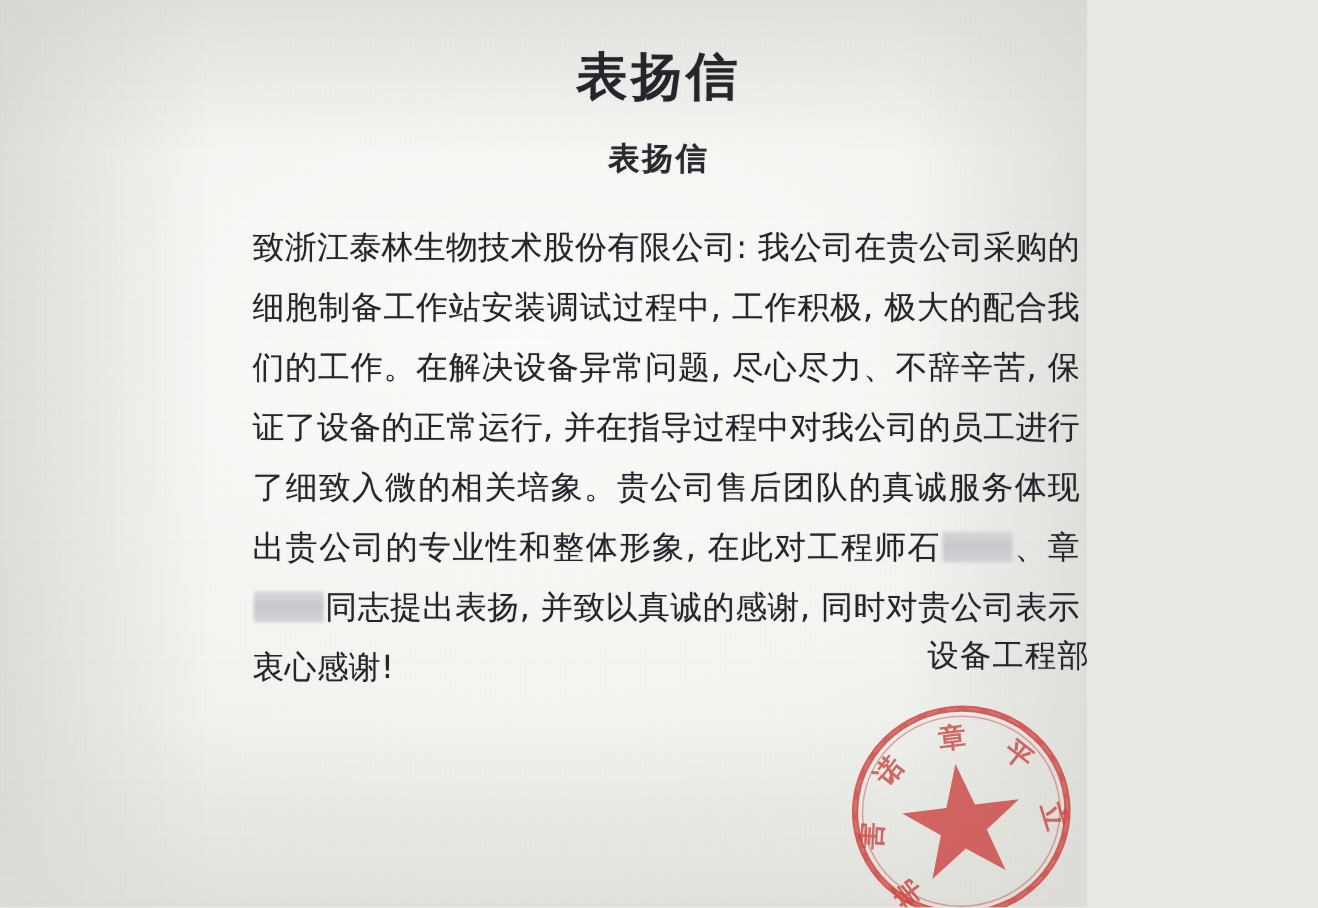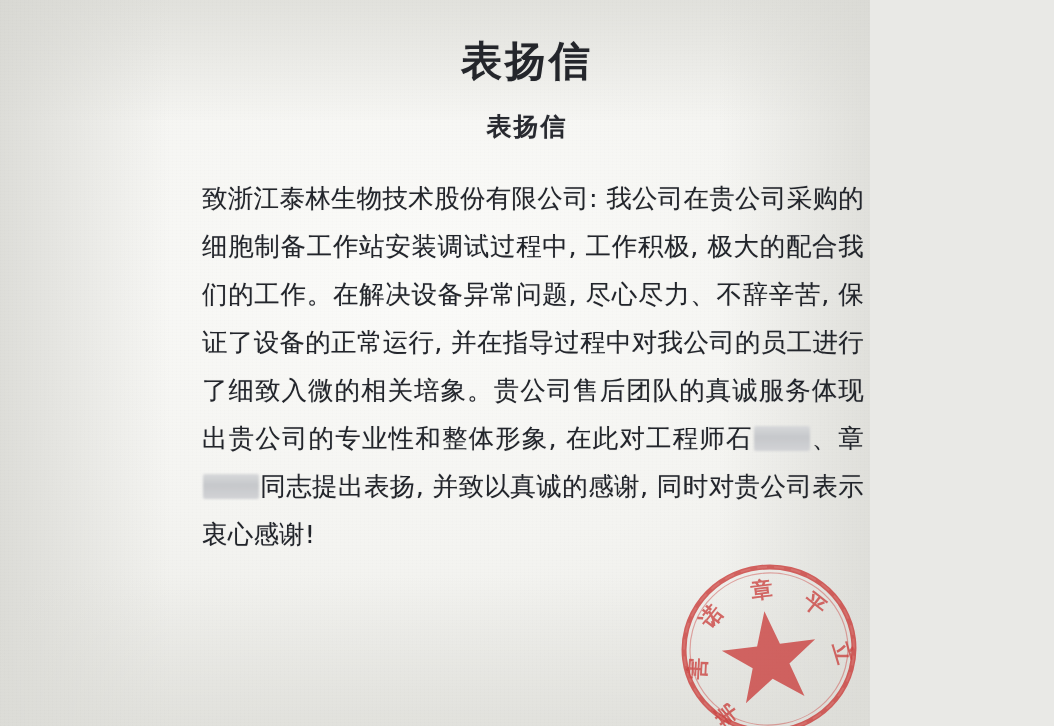--- a/index.html
+++ b/index.html
@@ -162,20 +162,21 @@
   <div class="letter-content">
 
     <div class="letter-title">表扬信</div>
 
     <div class="letter-subtitle">表扬信</div>
 
     <div class="letter-body">
       <p><span>致浙江泰林生物技术股份有限公司: 我公司在贵公司采购的细胞制备工作站安装调试过程中, 工作积极, 极大的配合我们的工作。在解决设备异常问题, 尽心尽力、不辞辛苦, 保证了设备的正常运行, 并在指导过程中对我公司的员工进行了细致入微的相关培象。贵公司售后团队的真诚服务体现出贵公司的专业性和整体形象, 在此对工程师石</span><span class="redact"></span><span>、章</span><span class="redact"></span><span>同志提出表扬, 并致以真诚的感谢, 同时对贵公司表示衷心感谢!</span></p>
     </div>
 
+    <div class="letter-signature">设备工程部</div>
 
     <div class="seal">
       <svg viewBox="0 0 208 186" xmlns="http://www.w3.org/2000/svg" class="seal-blur" aria-hidden="true">
         <defs>
           <path id="sealArcTop" d="M 28,96 A 76,74 0 1 1 180,96" fill="none"></path>
           <path id="sealArcBottom" d="M 180,96 A 76,74 0 1 1 28,96" fill="none"></path>
         </defs>
         <g transform="rotate(-7 104 96)">
           <ellipse cx="104" cy="96" rx="85" ry="82" fill="none" stroke="#c8302e" stroke-width="5" opacity="0.85"></ellipse>
           <ellipse cx="104" cy="96" rx="79" ry="76" fill="none" stroke="#c8302e" stroke-width="1.2" opacity="0.45"></ellipse>

